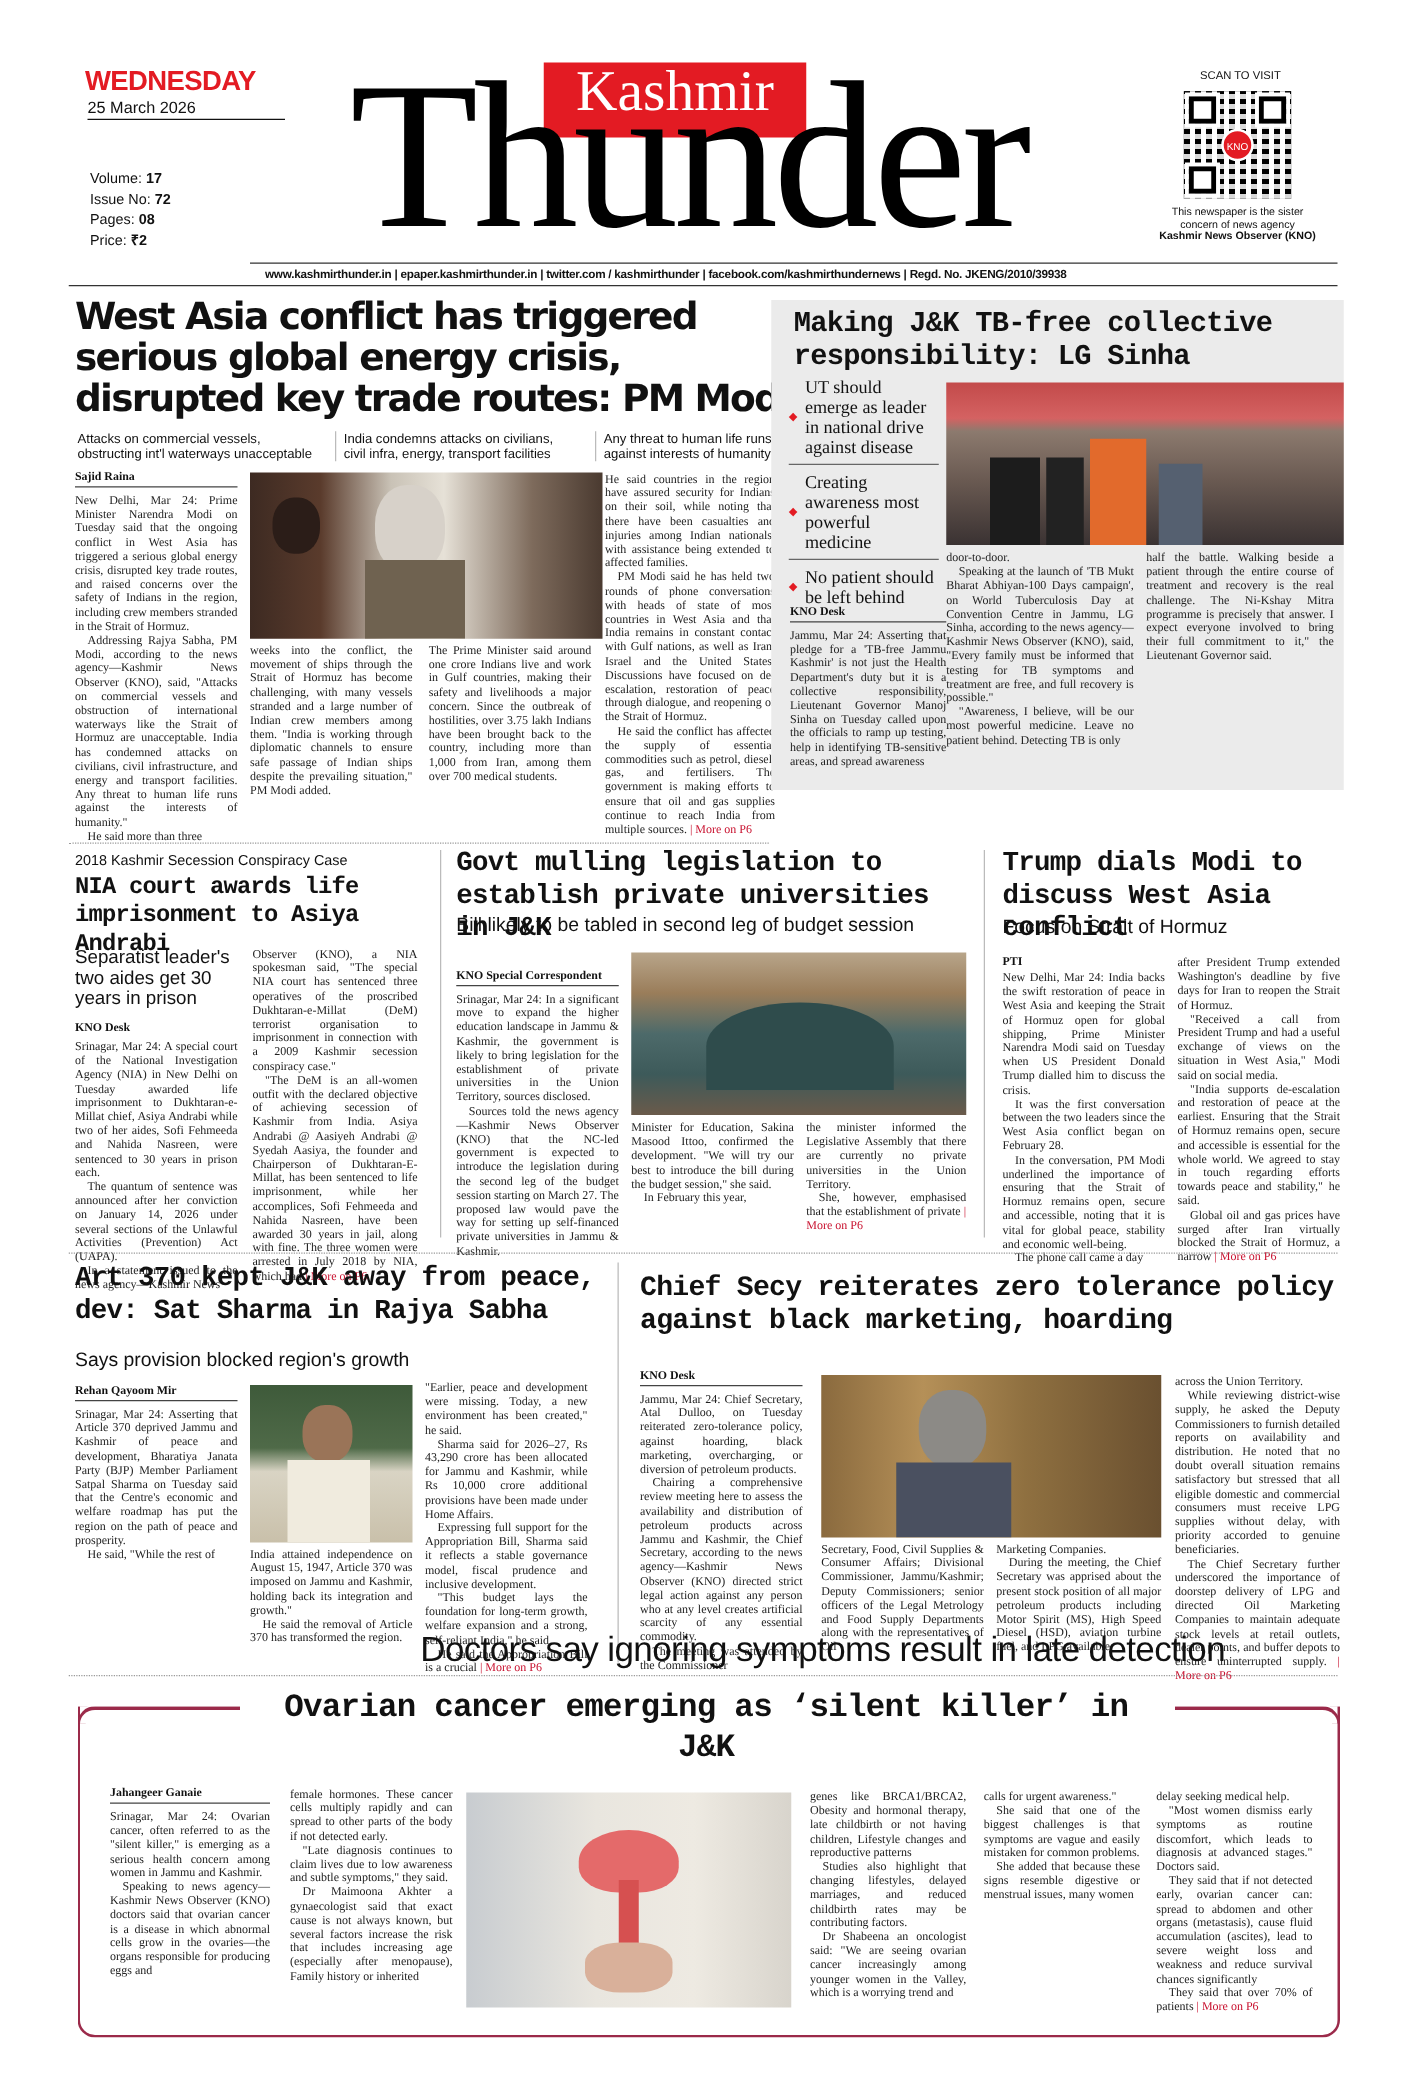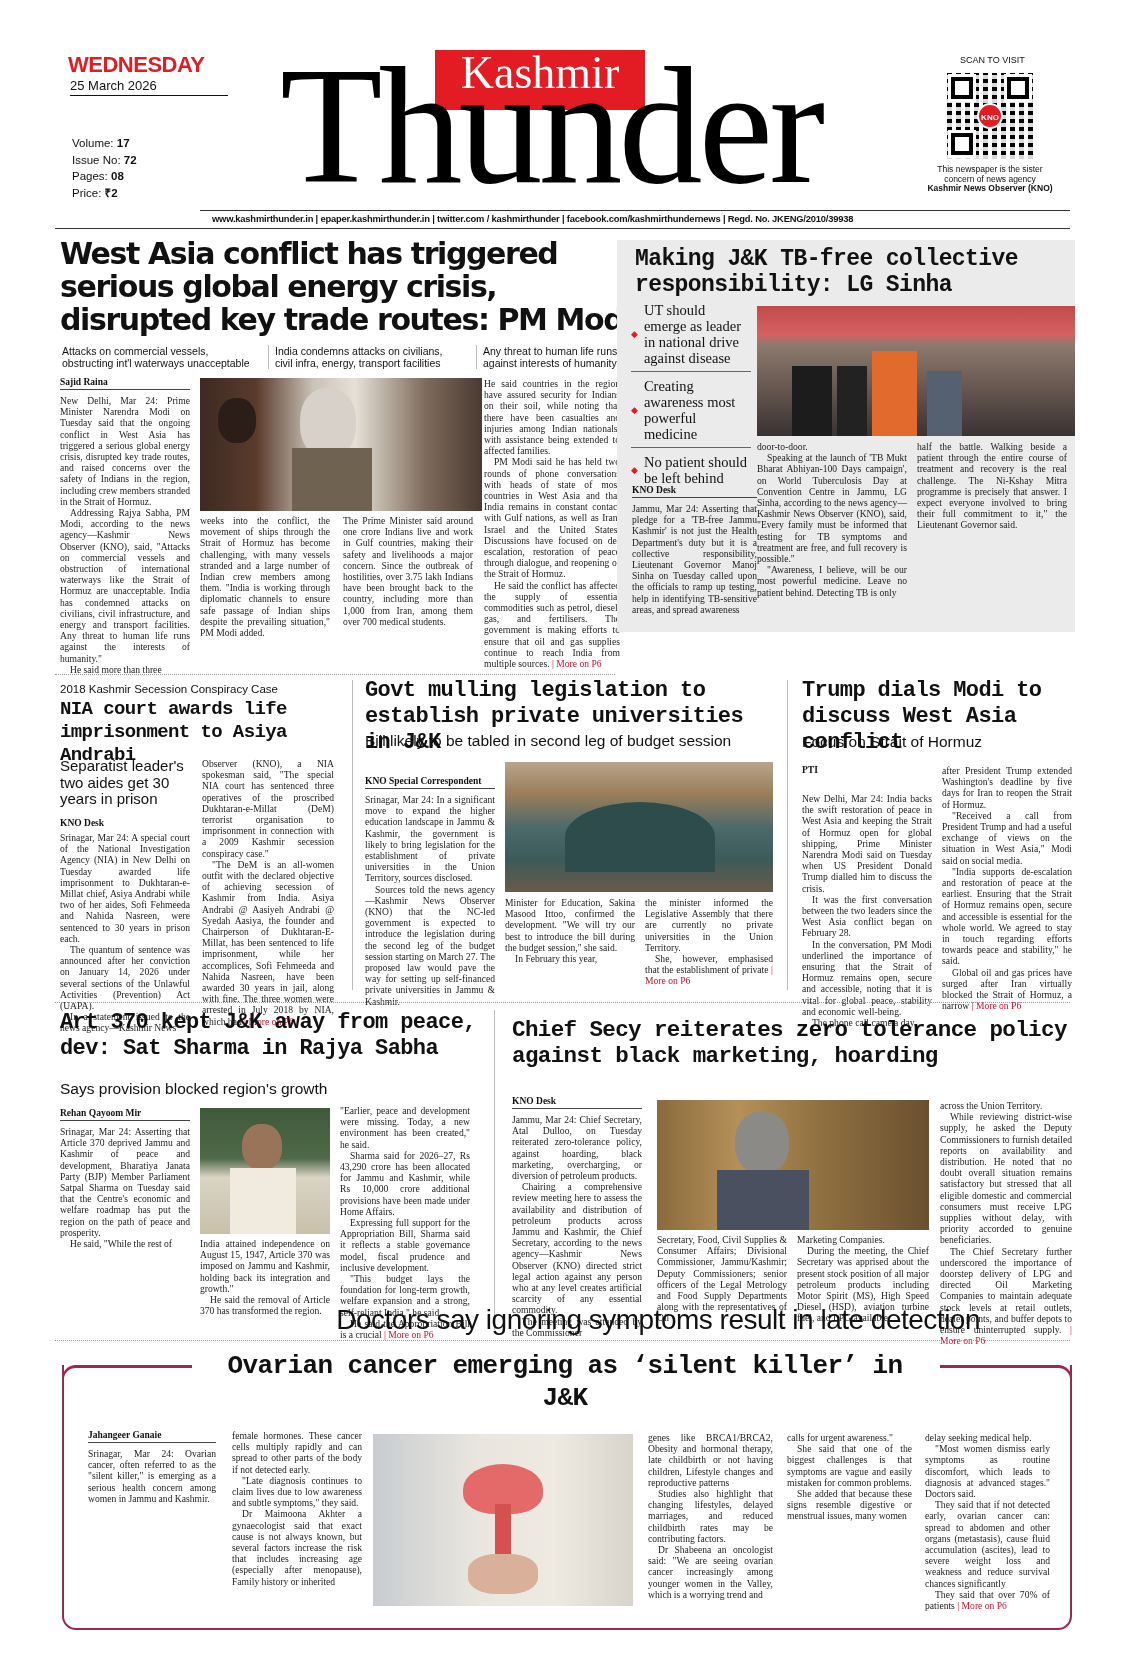--- a/index.html
+++ b/index.html
@@ -34,21 +34,21 @@
 <div class="abs serif" style="left:435px;top:46px;width:210px;text-align:center;font-size:46px;color:#fff">Kashmir</div>
 <div class="abs serif" style="left:280px;top:50px;font-size:168px;line-height:150px;letter-spacing:-4px;color:#000">Thunder</div>
 
 <div class="abs sans" style="left:960px;top:55px;font-size:9px">SCAN TO VISIT</div>
 <div class="abs" style="left:947px;top:73px;width:86px;height:86px;background:
  repeating-linear-gradient(90deg,#000 0 5px,#fff 5px 9px),#000;">
   <div style="position:absolute;inset:0;background:repeating-linear-gradient(0deg,rgba(255,255,255,.85) 0 4px,transparent 4px 8px)"></div>
   <div style="position:absolute;left:4px;top:4px;width:22px;height:22px;border:4px solid #000;background:#fff;outline:3px solid #fff"></div>
   <div style="position:absolute;right:4px;top:4px;width:22px;height:22px;border:4px solid #000;background:#fff;outline:3px solid #fff"></div>
   <div style="position:absolute;left:4px;bottom:4px;width:22px;height:22px;border:4px solid #000;background:#fff;outline:3px solid #fff"></div>
-  <div class="sans" style="position:absolute;left:30px;top:30px;width:26px;height:26px;border-radius:50%;background:#e31b23;color:#fff;font-size:8px;font-weight:bold;line-height:26px;text-align:center;border:2px solid #fff">KNO</div>
+  <div class="sans" style="position:absolute;left:30px;top:30px;width:26px;height:26px;border-radius:50%;background:#e31b23;color:#fff;font-size:8px;font-weight:normal;line-height:26px;text-align:center;border:2px solid #fff">KNO</div>
 </div>
 <div class="abs sans" style="left:920px;top:165px;width:140px;text-align:center;font-size:8.5px;line-height:9.5px">
   <div>This newspaper is the sister</div>
   <div>concern of news agency</div>
   <div style="font-weight:bold">Kashmir News Observer (KNO)</div>
 </div>
 
 <div class="abs" style="left:200px;top:210px;width:870px;border-top:1.5px solid #333"></div>
 <div class="abs sans" style="left:212px;top:213px;font-size:9.4px;font-weight:bold;white-space:nowrap;letter-spacing:-0.2px">www.kashmirthunder.in | epaper.kashmirthunder.in | twitter.com / kashmirthunder | facebook.com/kashmirthundernews  | Regd. No. JKENG/2010/39938</div>
 <div class="abs" style="left:55px;top:228px;width:1015px;border-top:1.5px solid #333"></div>
@@ -158,21 +158,21 @@
 </div>
 <div class="abs body-text" style="left:645px;top:897px;width:128px">
   <p>the minister informed the Legislative Assembly that there are currently no private universities in the Union Territory.</p>
   <p><span>She, however, emphasised that the establishment of private</span> <span class="more">| More on P6</span></p>
 </div>
 
 <div class="abs vrule" style="left:787px;top:680px;height:310px"></div>
 <div class="abs hl" style="left:802px;top:678px;width:270px;font-size:22px;line-height:26px">Trump dials Modi to discuss West Asia conflict</div>
 <div class="abs sub" style="left:802px;top:733px;font-size:15.5px">Focus on Strait of Hormuz</div>
 <div class="abs" style="left:802px;top:765px;width:130px">
-  <div class="byline" style="border:none;margin-bottom:16px">PTI</div>
+  <div class="byline" style="border:none;margin-bottom:0">PTI</div>
   <div class="body-text">
     <p>New Delhi, Mar 24: India backs the swift restoration of peace in West Asia and keeping the Strait of Hormuz open for global shipping, Prime Minister Narendra Modi said on Tuesday when US President Donald Trump dialled him to discuss the crisis.</p>
     <p>It was the first conversation between the two leaders since the West Asia conflict began on February 28.</p>
     <p>In the conversation, PM Modi underlined the importance of ensuring that the Strait of Hormuz remains open, secure and accessible, noting that it is vital for global peace, stability and economic well-being.</p>
     <p>The phone call came a day</p>
   </div>
 </div>
 <div class="abs body-text" style="left:942px;top:765px;width:130px">
   <p>after President Trump extended Washington's deadline by five days for Iran to reopen the Strait of Hormuz.</p>
   <p>"Received a call from President Trump and had a useful exchange of views on the situation in West Asia," Modi said on social media.</p>
@@ -239,20 +239,21 @@
 <div class="abs" style="left:62px;top:1365px;width:1010px;height:265px;border:2px solid #9b2a4a;border-top:none;border-radius:0 0 14px 14px"></div>
 <div class="abs" style="left:62px;top:1365px;width:130px;height:14px;border-top:3px solid #9b2a4a;border-left:2px solid #9b2a4a;border-radius:14px 0 0 0"></div>
 <div class="abs" style="left:940px;top:1365px;width:132px;height:14px;border-top:3px solid #9b2a4a;border-right:2px solid #9b2a4a;border-radius:0 14px 0 0"></div>
 <div class="abs hl" style="left:200px;top:1350px;width:730px;text-align:center;font-size:26px;line-height:32px">Ovarian cancer emerging as ‘silent killer’ in J&amp;K</div>
 <div class="abs sub" style="left:150px;top:1304px;width:830px;text-align:right;font-size:28px;line-height:32px;letter-spacing:-0.5px">Doctors say ignoring symptoms result in late detection</div>
 
 <div class="abs" style="left:88px;top:1430px;width:128px">
   <div class="byline">Jahangeer Ganaie</div>
   <div class="body-text">
     <p>Srinagar, Mar 24: Ovarian cancer, often referred to as the "silent killer," is emerging as a serious health concern among women in Jammu and Kashmir.</p>
+    <p>Speaking to news agency—Kashmir News Observer (KNO) doctors said that ovarian cancer is a disease in which abnormal cells grow in the ovaries—the organs responsible for producing eggs and</p>
   </div>
 </div>
 <div class="abs body-text" style="left:232px;top:1430px;width:130px">
   <p>female hormones. These cancer cells multiply rapidly and can spread to other parts of the body if not detected early.</p>
   <p>"Late diagnosis continues to claim lives due to low awareness and subtle symptoms," they said.</p>
   <p>Dr Maimoona Akhter a gynaecologist said that exact cause is not always known, but several factors increase the risk that includes increasing age (especially after menopause), Family history or inherited</p>
 </div>
 <div class="abs photo" style="left:373px;top:1434px;width:260px;height:172px;background:linear-gradient(90deg,#c8ccd0 0%,#e9e6df 40%,#eeeae2 70%,#d8d4cc 100%)">
   <div style="position:absolute;left:90px;top:30px;width:80px;height:50px;border-radius:50% 50% 40% 40%;background:#e46a6a"></div>
   <div style="position:absolute;left:122px;top:70px;width:16px;height:80px;background:#d65050"></div>

